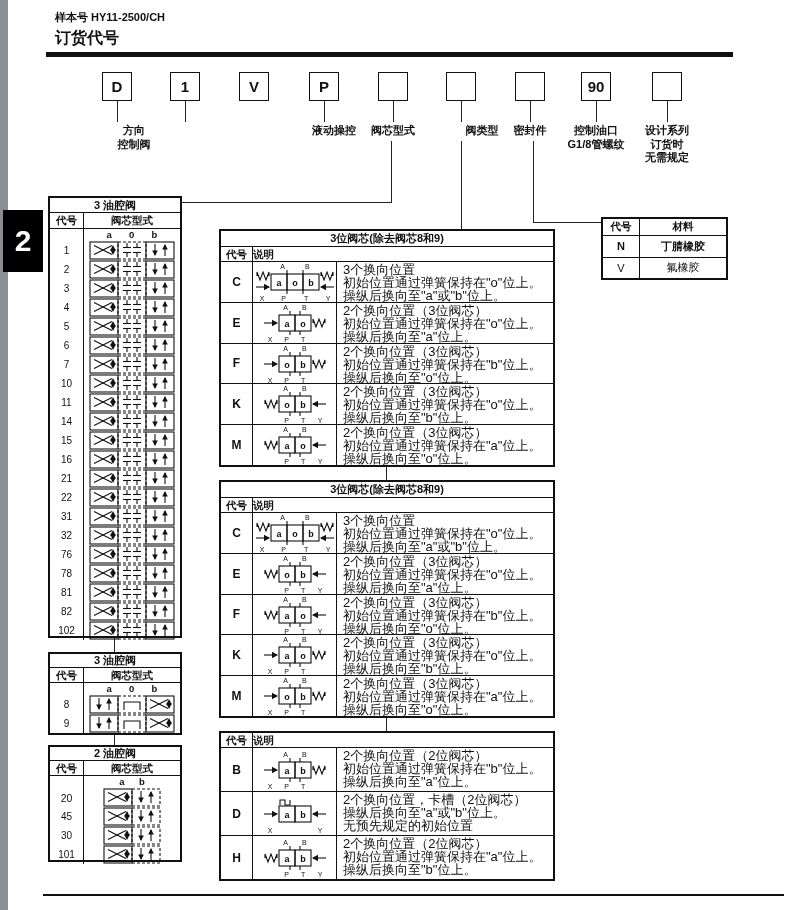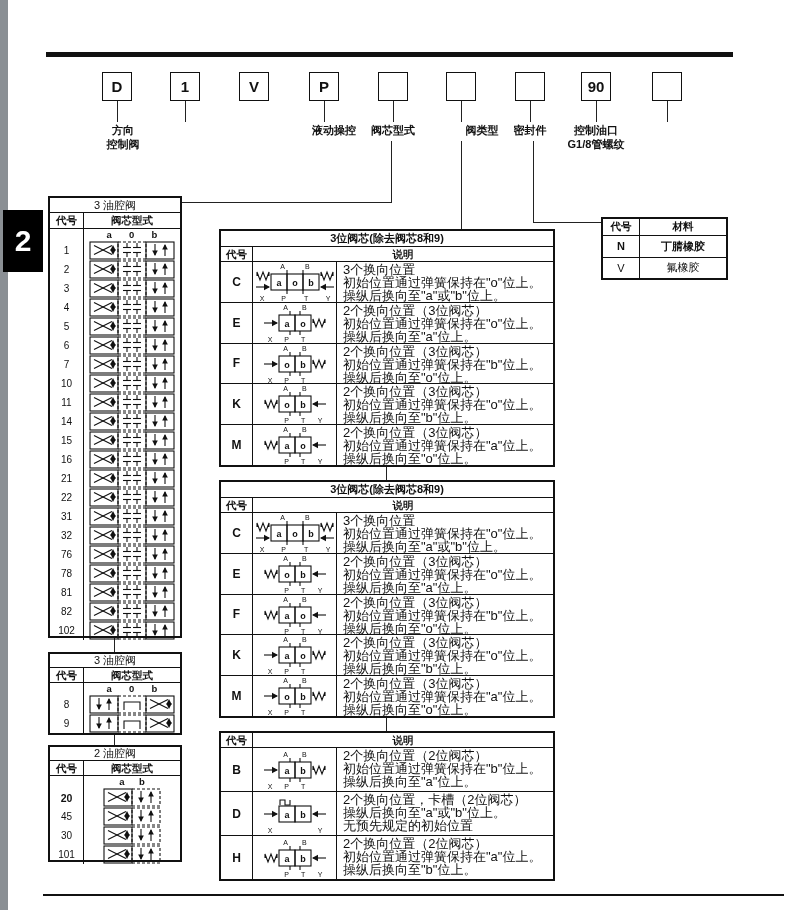--- a/index.html
+++ b/index.html
@@ -16,40 +16,40 @@
   .hdrR div{font-size:14px;font-weight:bold;line-height:17px;}
   .ruleTop{position:absolute;left:46px;top:52px;width:687px;height:5px;background:#111;}
   .ruleBot{position:absolute;left:43px;top:894px;width:741px;height:2px;background:#111;}
   .vl{position:absolute;width:1px;background:#222;}
   .hl{position:absolute;height:1px;background:#222;}
   .cbox{position:absolute;top:72px;width:30px;height:29px;border:1.5px solid #111;background:#fff;
         display:flex;align-items:center;justify-content:center;font-size:15px;font-weight:bold;}
   .clabel{position:absolute;top:124px;width:84px;text-align:center;font-size:11px;font-weight:bold;line-height:13.5px;}
   
   .ltable{position:absolute;left:48px;width:134px;border:2px solid #111;background:#fff;display:flex;flex-direction:column;}
-  .lt-title{border-bottom:1.5px solid #111;text-align:center;font-size:11px;font-weight:normal;line-height:14px;height:15px;}
+  .lt-title{border-bottom:1.5px solid #111;text-align:center;font-size:11px;font-weight:bold;line-height:14px;height:15px;}
   .lt-head{display:flex;border-bottom:1.5px solid #111;height:16px;font-size:10.5px;font-weight:bold;line-height:15px;}
   .lt-head .c1{width:34px;border-right:1.5px solid #111;text-align:center;}
   .lt-head .c2{flex:1;text-align:center;}
   .lt-body{flex:1;display:flex;flex-direction:column;}
   .lposrow{display:flex;height:12px;font-size:9.5px;font-weight:bold;line-height:12px;}
   .lposrow .pc{width:34px;border-right:1.5px solid #111;}
   .lposrow .ps{flex:1;display:flex;justify-content:space-around;padding:0 14px;}
   .lrow{display:flex;flex:1;min-height:0;}
   .lrow .lc{width:34px;border-right:1.5px solid #111;text-align:center;font-size:10px;
             display:flex;align-items:center;justify-content:center;}
-  .lrow.bold .lc{font-weight:bold;font-size:10.5px;}
+  .lrow.bold .lc{font-weight:normal;font-size:10.5px;}
   .lrow .ls{flex:1;display:flex;align-items:center;justify-content:center;}
   
   .rtable{position:absolute;left:219px;width:336px;border:2px solid #111;background:#fff;display:flex;flex-direction:column;}
   .rt-title{border-bottom:1.5px solid #111;text-align:center;font-size:11px;font-weight:bold;line-height:15px;height:16px;}
   .rt-head{display:flex;border-bottom:1.5px solid #111;height:15px;font-size:10.5px;font-weight:bold;line-height:14px;}
   .rt-head .rc{line-height:14px;}
   .rc{width:32px;border-right:1.5px solid #111;text-align:center;display:flex;align-items:center;justify-content:center;}
-  .rt-head .rdesc{flex:1;text-align:center;}
+  .rt-head .rdesc{flex:1;text-align:left;}
   .rrow{display:flex;flex:1;min-height:0;border-bottom:1.5px solid #111;}
   .rrow:last-child{border-bottom:none;}
   .rrow .rc{font-size:12px;font-weight:bold;}
   .rrow .rd{width:84px;border-right:1.5px solid #111;display:flex;align-items:center;justify-content:center;}
   .rrow .rt{flex:1;font-size:13px;line-height:13px;padding:1px 2px 0 6px;white-space:nowrap;overflow:hidden;}
   
   .stable{position:absolute;left:601px;top:217px;width:127px;height:63px;border:2px solid #111;background:#fff;
           display:flex;flex-direction:column;}
   .st-head{display:flex;height:17px;border-bottom:1.5px solid #111;font-size:10.5px;font-weight:bold;line-height:15px;}
   .st-c1{width:37px;border-right:1.5px solid #111;text-align:center;}
@@ -60,20 +60,24 @@
   .st-row.bold{font-weight:bold;}
   svg{display:block;}
 </style>
 </head>
 <body>
 
 <div class="page">
   <div class="strip"></div>
   <div class="ptab">2</div>
 
+  <div class="hdrL">
+    <div class="l1">样本号 HY11-2500/CH</div>
+    <div class="l2">订货代号</div>
+  </div>
   <div class="ruleTop"></div>
 
   <div class="cbox" style="left:102px">
       <span>D</span>
     </div>
   <div class="cbox" style="left:170px">
       <span>1</span>
     </div>
   <div class="cbox" style="left:239px">
       <span>V</span>
@@ -99,39 +103,44 @@
 
   <div class="vl" style="left:117px;top:101px;height:21px"></div>
   <div class="vl" style="left:185px;top:101px;height:21px"></div>
   <div class="vl" style="left:324px;top:101px;height:21px"></div>
   <div class="vl" style="left:393px;top:101px;height:21px"></div>
   <div class="vl" style="left:461px;top:101px;height:21px"></div>
   <div class="vl" style="left:530px;top:101px;height:21px"></div>
   <div class="vl" style="left:596px;top:101px;height:21px"></div>
   <div class="vl" style="left:667px;top:101px;height:21px"></div>
 
-  <div class="clabel" style="left:81px">
+  <div class="clabel" style="left:92px">
     <div>方向</div>
     <div>控制阀</div>
   </div>
   <div class="clabel" style="left:292px">
     <div>液动操控</div>
   </div>
   <div class="clabel" style="left:351px">
     <div>阀芯型式</div>
   </div>
   <div class="clabel" style="left:440px">
     <div>阀类型</div>
   </div>
   <div class="clabel" style="left:488px">
     <div>密封件</div>
   </div>
   <div class="clabel" style="left:554px">
     <div>控制油口</div>
     <div>G1/8管螺纹</div>
+  </div>
+  <div class="clabel" style="left:625px">
+    <div>设计系列</div>
+    <div>订货时</div>
+    <div>无需规定</div>
   </div>
 
   <div class="vl" style="left:391px;top:141px;height:62px"></div>
   <div class="hl" style="left:182px;top:202px;width:210px"></div>
   <div class="vl" style="left:461px;top:141px;height:88px"></div>
   <div class="vl" style="left:533px;top:141px;height:82px"></div>
   <div class="hl" style="left:533px;top:222px;width:68px"></div>
   <div class="vl" style="left:114px;top:638px;height:14px"></div>
   <div class="vl" style="left:114px;top:735px;height:10px"></div>
   <div class="vl" style="left:386px;top:467px;height:13px"></div>

